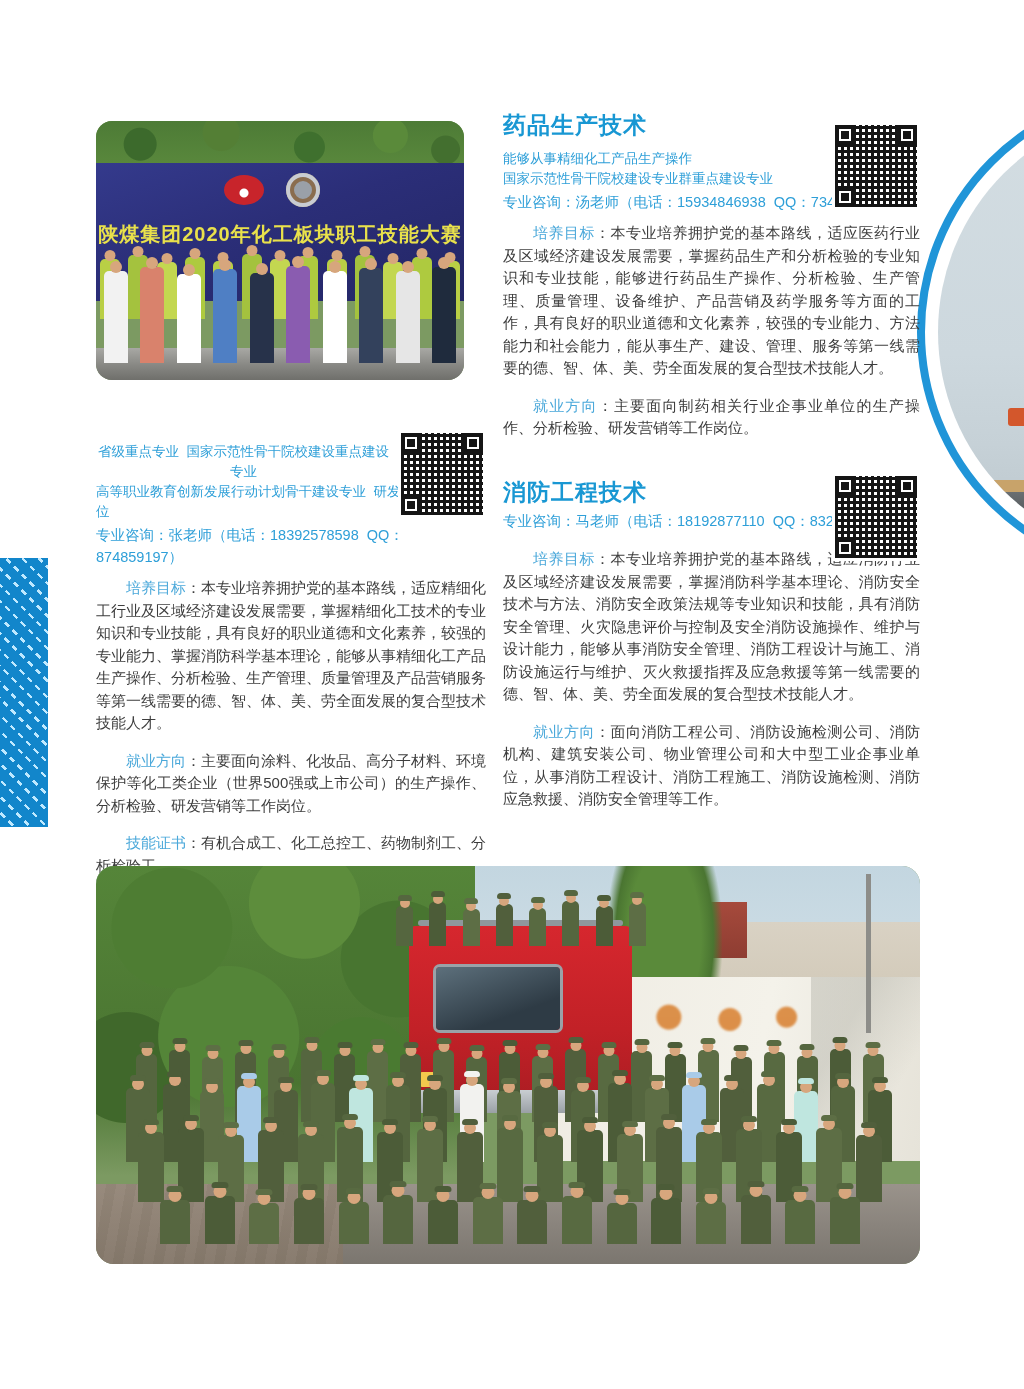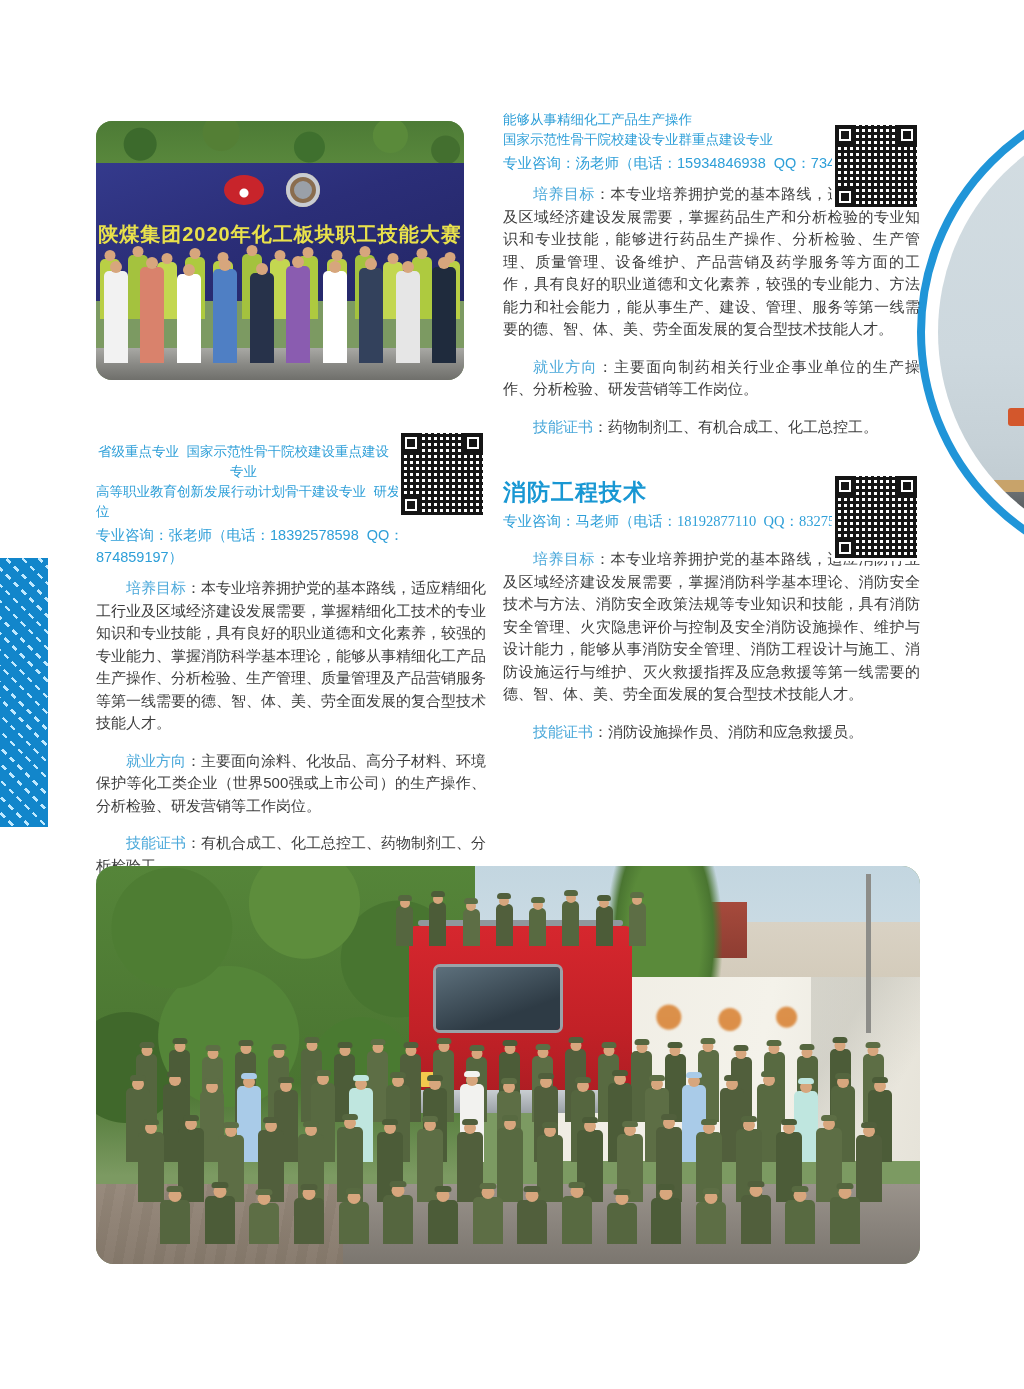--- a/index.html
+++ b/index.html
@@ -215,54 +215,54 @@
       </div>
     </div>
 
   <div class="section" style="left:503px;top:110px;width:417px;">
     <div class="qr" style="top:12px;right:0;">
       <div class="px"></div>
       <div class="fm tl"></div>
       <div class="fm tr"></div>
       <div class="fm bl"></div>
     </div>
+    <h2 class="sec-title">药品生产技术</h2>
     <div class="badge-line">能够从事精细化工产品生产操作</div>
     <div class="badge-line">国家示范性骨干院校建设专业群重点建设专业</div>
     <div class="contact-line">专业咨询：汤老师（电话：15934846938  QQ：734879853）</div>
     <p class="para"><span class="lbl">培养目标</span><span>：本专业培养拥护党的基本路线，适应医药行业及区域经济建设发展需要，掌握药品生产和分析检验的专业知识和专业技能，能够进行药品生产操作、分析检验、生产管理、质量管理、设备维护、产品营销及药学服务等方面的工作，具有良好的职业道德和文化素养，较强的专业能力、方法能力和社会能力，能从事生产、建设、管理、服务等第一线需要的德、智、体、美、劳全面发展的复合型技术技能人才。</span></p>
     <p class="para"><span class="lbl">就业方向</span><span>：主要面向制药相关行业企事业单位的生产操作、分析检验、研发营销等工作岗位。</span></p>
-    <p class="para"><span class="lbl">技能证书</span><span>：药物制剂工、有机合成工、化工总控工。</span></p>
   </div>
 
   <div class="section" style="left:96px;top:442px;width:390px;">
     <div class="qr" style="top:-12px;right:0;">
       <div class="px"></div>
       <div class="fm tl"></div>
       <div class="fm tr"></div>
       <div class="fm bl"></div>
     </div>
     <div class="badge-line" style="max-width:295px;text-align:center;">省级重点专业  国家示范性骨干院校建设重点建设专业</div>
     <div class="badge-line">高等职业教育创新发展行动计划骨干建设专业  研发营销等工作岗位</div>
     <div class="contact-line">专业咨询：张老师（电话：18392578598  QQ：874859197）</div>
     <p class="para"><span class="lbl">培养目标</span><span>：本专业培养拥护党的基本路线，适应精细化工行业及区域经济建设发展需要，掌握精细化工技术的专业知识和专业技能，具有良好的职业道德和文化素养，较强的专业能力、掌握消防科学基本理论，能够从事精细化工产品生产操作、分析检验、生产管理、质量管理及产品营销服务等第一线需要的德、智、体、美、劳全面发展的复合型技术技能人才。</span></p>
     <p class="para"><span class="lbl">就业方向</span><span>：主要面向涂料、化妆品、高分子材料、环境保护等化工类企业（世界500强或上市公司）的生产操作、分析检验、研发营销等工作岗位。</span></p>
     <p class="para"><span class="lbl">技能证书</span><span>：有机合成工、化工总控工、药物制剂工、分析检验工。</span></p>
   </div>
 
-  <div class="section" style="left:503px;top:477px;width:417px;font-family:Liberation Serif, serif;">
+  <div class="section" style="left:503px;top:477px;width:417px;">
     <div class="qr" style="top:-4px;right:0;">
       <div class="px"></div>
       <div class="fm tl"></div>
       <div class="fm tr"></div>
       <div class="fm bl"></div>
     </div>
     <h2 class="sec-title" style="margin-bottom:2px;">消防工程技术</h2>
     <div class="contact-line">专业咨询：马老师（电话：18192877110  QQ：83275272）</div>
     <p class="para" style="margin-top:16px;"><span class="lbl">培养目标</span><span>：本专业培养拥护党的基本路线，适应消防行业及区域经济建设发展需要，掌握消防科学基本理论、消防安全技术与方法、消防安全政策法规等专业知识和技能，具有消防安全管理、火灾隐患评价与控制及安全消防设施操作、维护与设计能力，能够从事消防安全管理、消防工程设计与施工、消防设施运行与维护、灭火救援指挥及应急救援等第一线需要的德、智、体、美、劳全面发展的复合型技术技能人才。</span></p>
-    <p class="para"><span class="lbl">技能证书</span><span>：消防设施操作员、消防和应急救援员。</span></p>
+    <p class="para"><span class="lbl">就业方向</span><span>：面向消防工程公司、消防设施检测公司、消防机构、建筑安装公司、物业管理公司和大中型工业企事业单位，从事消防工程设计、消防工程施工、消防设施检测、消防应急救援、消防安全管理等工作。</span></p>
   </div>
 
   <div class="photo photo-bottom" id="photoBottom">
     <div class="pb-sky"></div>
     <div class="pb-building"></div>
     <div class="pb-building-red"></div>
     <div class="pb-tree-mid"></div>
     <div class="pb-wall">
       <div class="pb-wall-shade"></div>
       <div class="pb-wall-text"></div>

